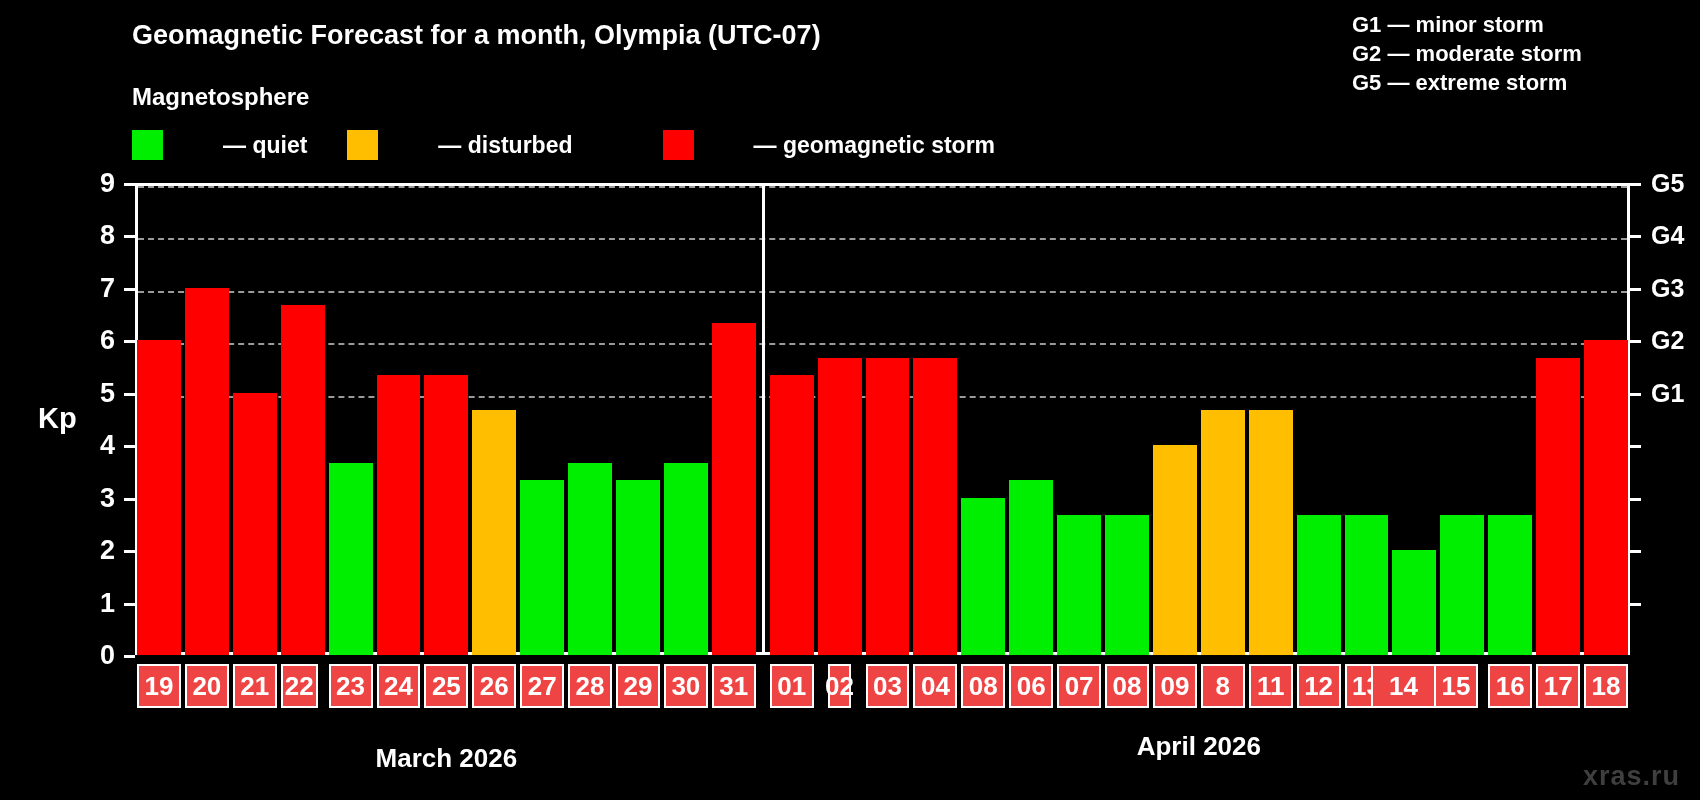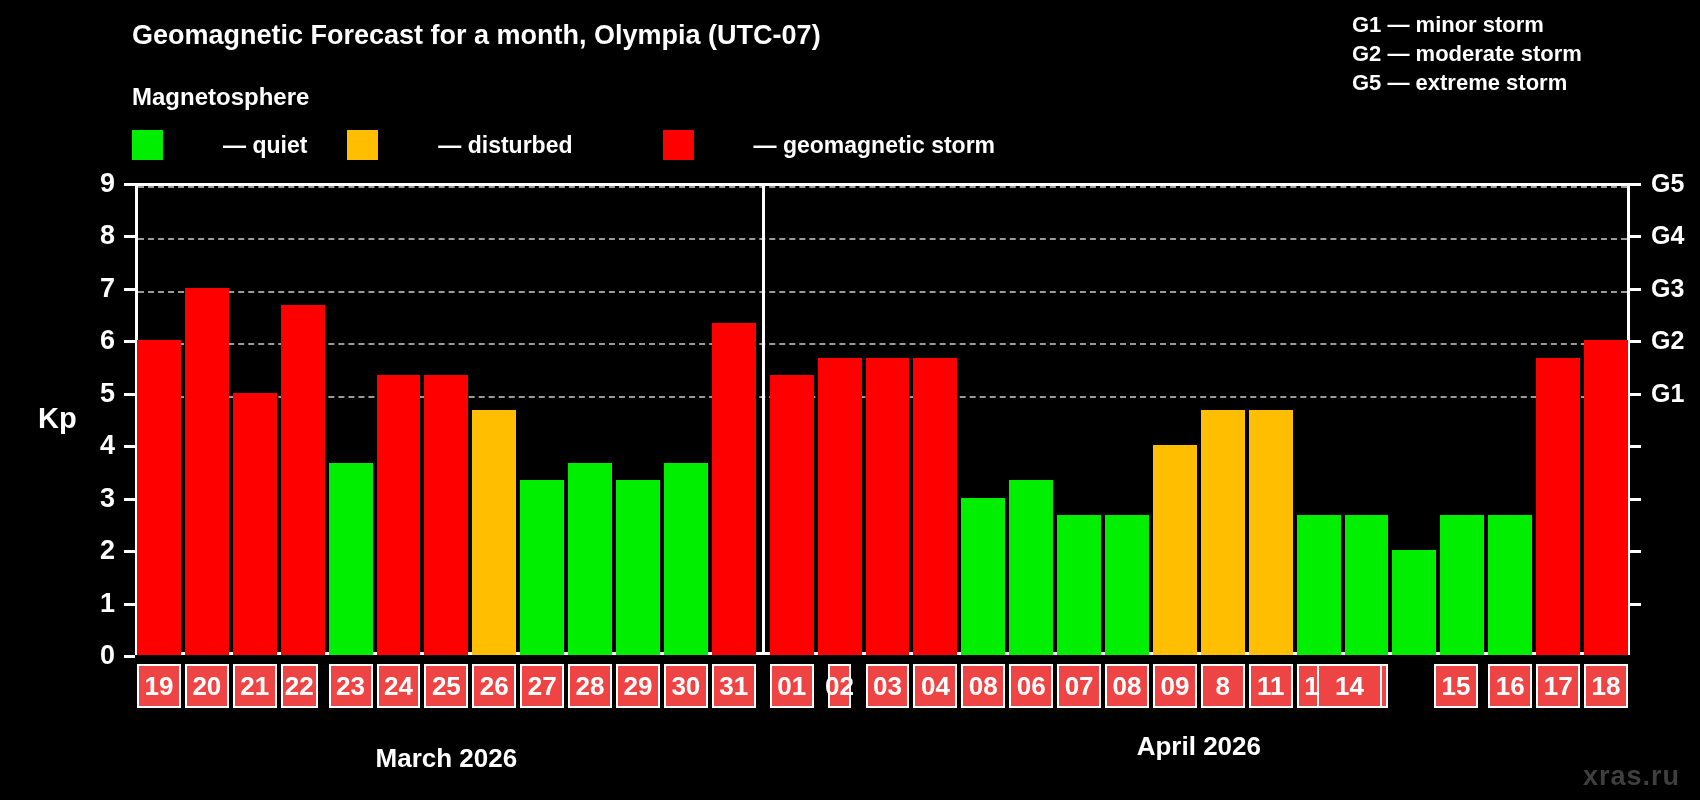--- a/index.html
+++ b/index.html
@@ -346,21 +346,21 @@
       <div class="date-cell" style="left: 913.452px; width: 43.9032px;">04</div>
       <div class="date-cell" style="left: 961.355px; width: 43.9032px;">08</div>
       <div class="date-cell" style="left: 1009.26px; width: 43.9032px;">06</div>
       <div class="date-cell" style="left: 1057.16px; width: 43.9032px;">07</div>
       <div class="date-cell" style="left: 1105.06px; width: 43.9032px;">08</div>
       <div class="date-cell" style="left: 1152.97px; width: 43.9032px;">09</div>
       <div class="date-cell" style="left: 1200.87px; width: 43.9032px;">8</div>
       <div class="date-cell" style="left: 1248.77px; width: 43.9032px;">11</div>
       <div class="date-cell" style="left: 1296.68px; width: 43.9032px;">12</div>
       <div class="date-cell" style="left: 1344.58px; width: 43.9032px;">13</div>
-      <div class="date-cell" style="left: 1317px; width: 65px;">14</div>
+      <div class="date-cell" style="left: 1371px; width: 65px;">14</div>
       <div class="date-cell" style="left: 1434px; width: 43.9032px;">15</div>
       <div class="date-cell" style="left: 1488.29px; width: 43.9032px;">16</div>
       <div class="date-cell" style="left: 1536.19px; width: 43.9032px;">17</div>
       <div class="date-cell" style="left: 1584.1px; width: 43.9032px;">18</div>
       <div class="month-label" style="left: 446.371px; margin-top: 12px;">March 2026</div>
       <div class="month-label" style="left: 1198.87px;">April 2026</div>
     </div>
 </div>
 
 <div id="watermark">xras.ru</div>

